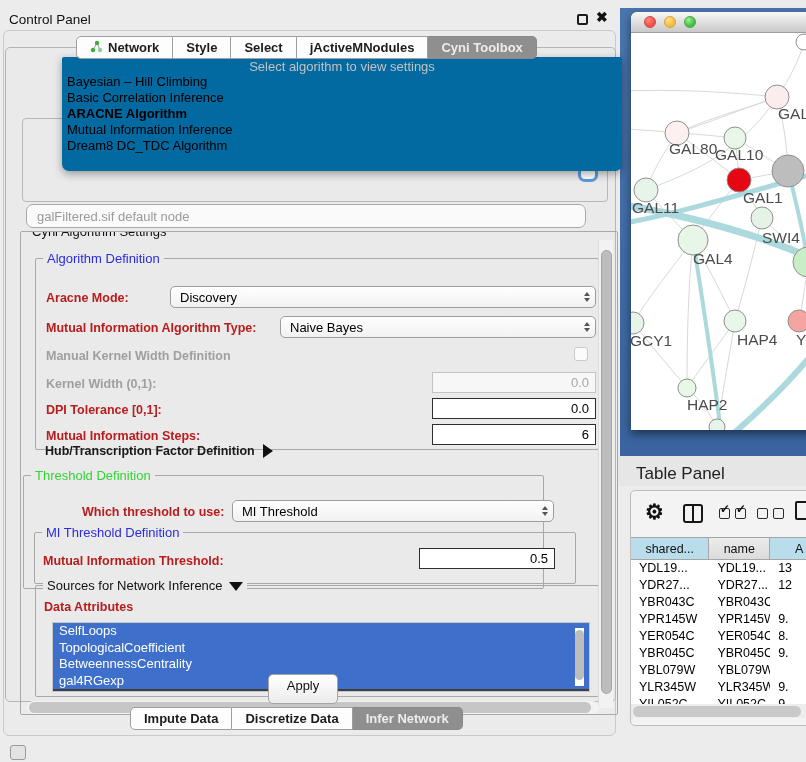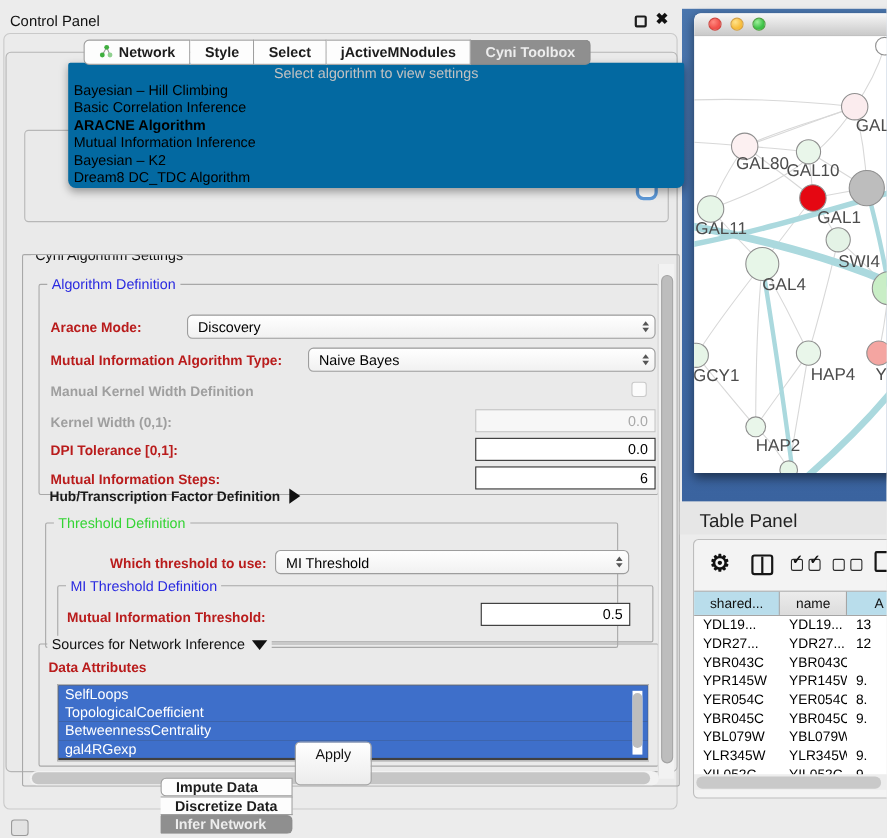--- a/index.html
+++ b/index.html
@@ -18,21 +18,21 @@
   .cp-float { position:absolute; left:577px; top:14px; width:11px; height:11px;
               border:2px solid #1c1c1c; border-radius:2px; background:transparent; }
   .cp-close { position:absolute; left:596px; top:9px; font-size:14px; font-weight:bold; color:#111; }
 
   .cp-outer { position:absolute; left:3px; top:30px; width:613px; height:706px;
               border:1px solid #c9c9c9; border-radius:6px; background:#ebebeb; }
 
   
   .seg-tabs { position:absolute; display:flex; height:23px; z-index:6; }
   #top-tabs { left:76px; top:36px; }
-  #bottom-tabs { left:146px; top:707px;flex-direction:column; }
+  #bottom-tabs { left:130px; top:707px; }
   .tab { display:flex; align-items:center; gap:5px; padding:0 13px; font-size:13px; font-weight:bold;
          background:#fdfdfd; border:1px solid #9f9f9f; border-left:none; color:#1c1c1c; white-space:nowrap; }
   .tab:first-child { border-left:1px solid #9f9f9f; border-radius:5px 0 0 5px; }
   .tab:last-child { border-radius:0 5px 5px 0; }
   .tab.sel { background:#8f8f8f; color:#ededed; border-color:#8a8a8a; }
 
   .cp-main { position:absolute; left:5px; top:47px; width:611px; height:655px;
              border:1px solid #b5b5b5; border-radius:5px; background:#eaeaea; }
 
   
@@ -92,21 +92,21 @@
   .attr-vsb .thumb { position:absolute; left:0; top:2px; width:9px; height:50px; background:#bdbdbd; border-radius:5px; }
 
   
   .vscroll { position:absolute; right:4px; top:8px; width:15px; height:468px; background:#f2f2f2;
              border-left:1px solid #dcdcdc; }
   .vscroll .thumb { position:absolute; left:2px; top:10px; width:11px; height:444px; background:#bdbdbd;
                     border:1px solid #a3a3a3; border-radius:6px; }
   .hscroll { position:absolute; left:6px; top:469px; width:572px; height:13px; background:#f2f2f2; border-radius:7px; }
   .hscroll .thumb { position:absolute; left:2px; top:1px; width:562px; height:11px; background:#c6c6c6; border-radius:6px; }
 
-  .apply-btn { position:absolute; left:268px; top:674px; width:70px; height:40px; border:1px solid #a5a5a5;
+  .apply-btn { position:absolute; left:268px; top:674px; width:70px; height:30px; border:1px solid #a5a5a5;
                border-radius:5px; background:linear-gradient(#ffffff,#ececec); font-size:13px; text-align:center;
                line-height:21px; color:#111; }
 
   .corner-ico { position:absolute; left:10px; top:745px; width:16px; height:15px; border:1.5px solid #9a9a9a;
                 border-radius:3px; background:#e3e3e3; }
 
   
   .mdi { position:absolute; left:620px; top:8px; width:186px; height:448px;
          background:linear-gradient(180deg,#4a76ae,#3a639f); }
   .net-win { position:absolute; left:631px; top:12px; width:190px; height:418px; background:#fff;
@@ -153,20 +153,23 @@
 
   <div class="cp-title">Control Panel</div>
   <div class="cp-float"></div>
   <div class="cp-close">✖</div>
 
   <div class="cp-outer"></div>
   <div class="cp-main">
 
     <div class="bg-group"></div>
     <div class="bg-stepper"></div>
+    <div class="bg-combo">
+      <span>galFiltered.sif default node</span>
+    </div>
 
     <div class="group settings-group">
       <span class="gtitle">Cyni Algorithm Settings</span>
 
       <div class="group" style="left:14px; top:26px; width:564px; height:192px;">
         <span class="gtitle blue">Algorithm Definition</span>
 
         <span class="lbl" style="left:10px; top:32px;">Aracne Mode:</span>
         <div class="combo" style="left:134px; top:27px; width:426px;">
           <span class="cval">Discovery</span>
@@ -195,21 +198,21 @@
         <input class="field" style="left: 396px; top: 139px; width: 164px;" readonly="" value="0.0">
 
         <span class="lbl" style="left:10px; top:170px;">Mutual Information Steps:</span>
         <input class="field" style="left: 396px; top: 165px; width: 164px;" readonly="" value="6">
       </div>
 
       <div style="position:absolute; left:24px; top:212px; font-size:12.5px; font-weight:bold;">
         <span>Hub/Transcription Factor Definition</span><span class="tri-right"></span>
       </div>
 
-      <div class="group" style="left:20px; top:243px; width:521px; height:114px;">
+      <div class="group" style="left:2px; top:243px; width:521px; height:114px;">
         <span class="gtitle green">Threshold Definition</span>
 
         <span class="lbl" style="left:58px; top:29px;">Which threshold to use:</span>
         <div class="combo" style="left:208px; top:24px; width:322px;">
           <span class="cval">MI Threshold</span>
           <span class="spinner">
               <i class="up"></i>
               <i class="dn"></i>
             </span>
         </div>
@@ -249,21 +252,20 @@
 
   <div class="apply-btn">Apply</div>
 
   <div class="dropdown">
     <div class="dd-prompt">Select algorithm to view settings</div>
     <div id="dd-items">
         <div class="dd-item">Bayesian – Hill Climbing</div>
         <div class="dd-item">Basic Correlation Inference</div>
         <div class="dd-item bold">ARACNE Algorithm</div>
         <div class="dd-item">Mutual Information Inference</div>
-        <div class="dd-item">Bayesian – K2</div>
         <div class="dd-item">Dream8 DC_TDC Algorithm</div>
       </div>
   </div>
 
   <div class="seg-tabs" id="top-tabs">
       <div class="tab">
         <span><svg class="net-ico" viewBox="0 0 13 13">
             <line x1="3" y1="10" x2="7" y2="3" stroke="#9a9a9a"></line>
             <line x1="7" y1="3" x2="10" y2="10" stroke="#9a9a9a"></line>
             <circle cx="3" cy="10" r="2.2" fill="#3fae3f"></circle>

